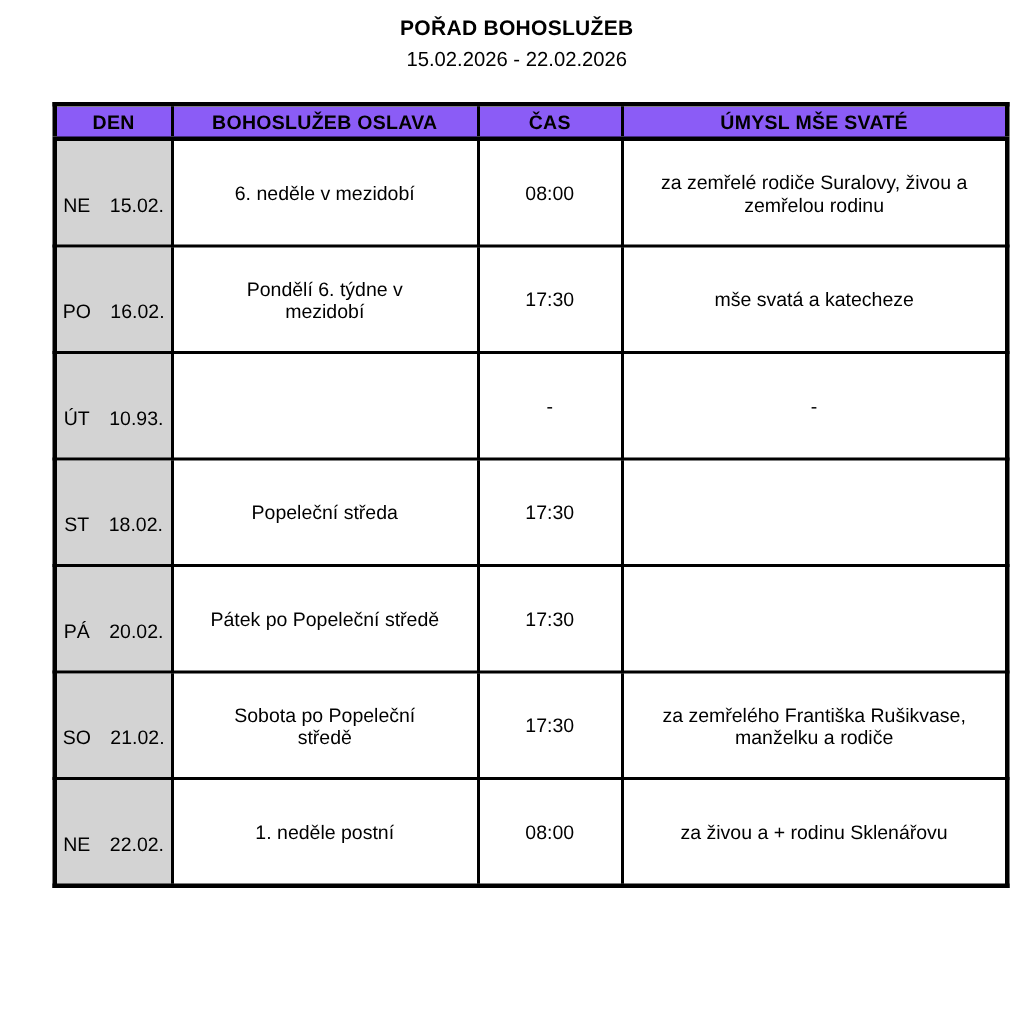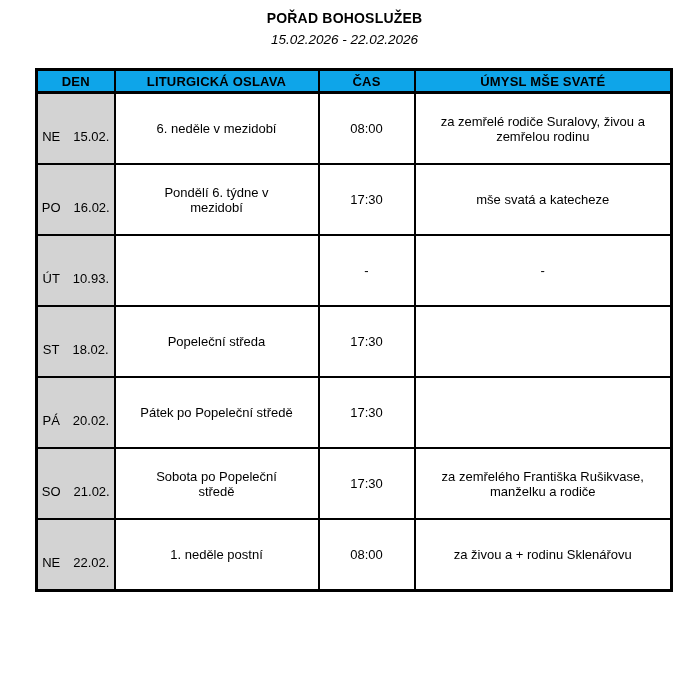--- a/index.html
+++ b/index.html
@@ -23,36 +23,35 @@
   }
   .title, .subtitle {
     font-size: 14px;
     font-weight: bold;
     line-height: 21px;
     letter-spacing: 0.2px;
   }
   .daterange {
     font-size: 13.5px;
     line-height: 22px;
-    font-style: italic;
   }
   table.schedule {
     border-collapse: collapse;
     table-layout: fixed;
     width: 635px;
     margin: 17px 0 0 35px;
     border: 3px solid #000000;
   }
   table.schedule th,
   table.schedule td {
     border: 2px solid #000000;
     overflow: hidden;
   }
   table.schedule thead th {
-    background: #0ea5e9;
+    background: #8b5cf6;
     height: 20px;
     font-size: 13px;
     font-weight: bold;
     text-align: center;
     padding: 0 16px;
     border-bottom: 3px solid #000000;
     letter-spacing: 0.2px;
   }
   table.schedule tbody td {
     height: 65px;
@@ -86,21 +85,21 @@
   <table class="schedule">
     <colgroup>
       <col style="width:78px">
       <col style="width:204px">
       <col style="width:96px">
       <col style="width:257px">
     </colgroup>
     <thead>
       <tr>
         <th>DEN</th>
-        <th>LITURGICKÁ OSLAVA</th>
+        <th>BOHOSLUŽEB OSLAVA</th>
         <th>ČAS</th>
         <th>ÚMYSL MŠE SVATÉ</th>
       </tr>
     </thead>
     <tbody>
       <tr>
         <td class="day">
           <span class="dow">NE</span><span class="ddate">15.02.</span>
         </td>
         <td>6. neděle v mezidobí</td>

